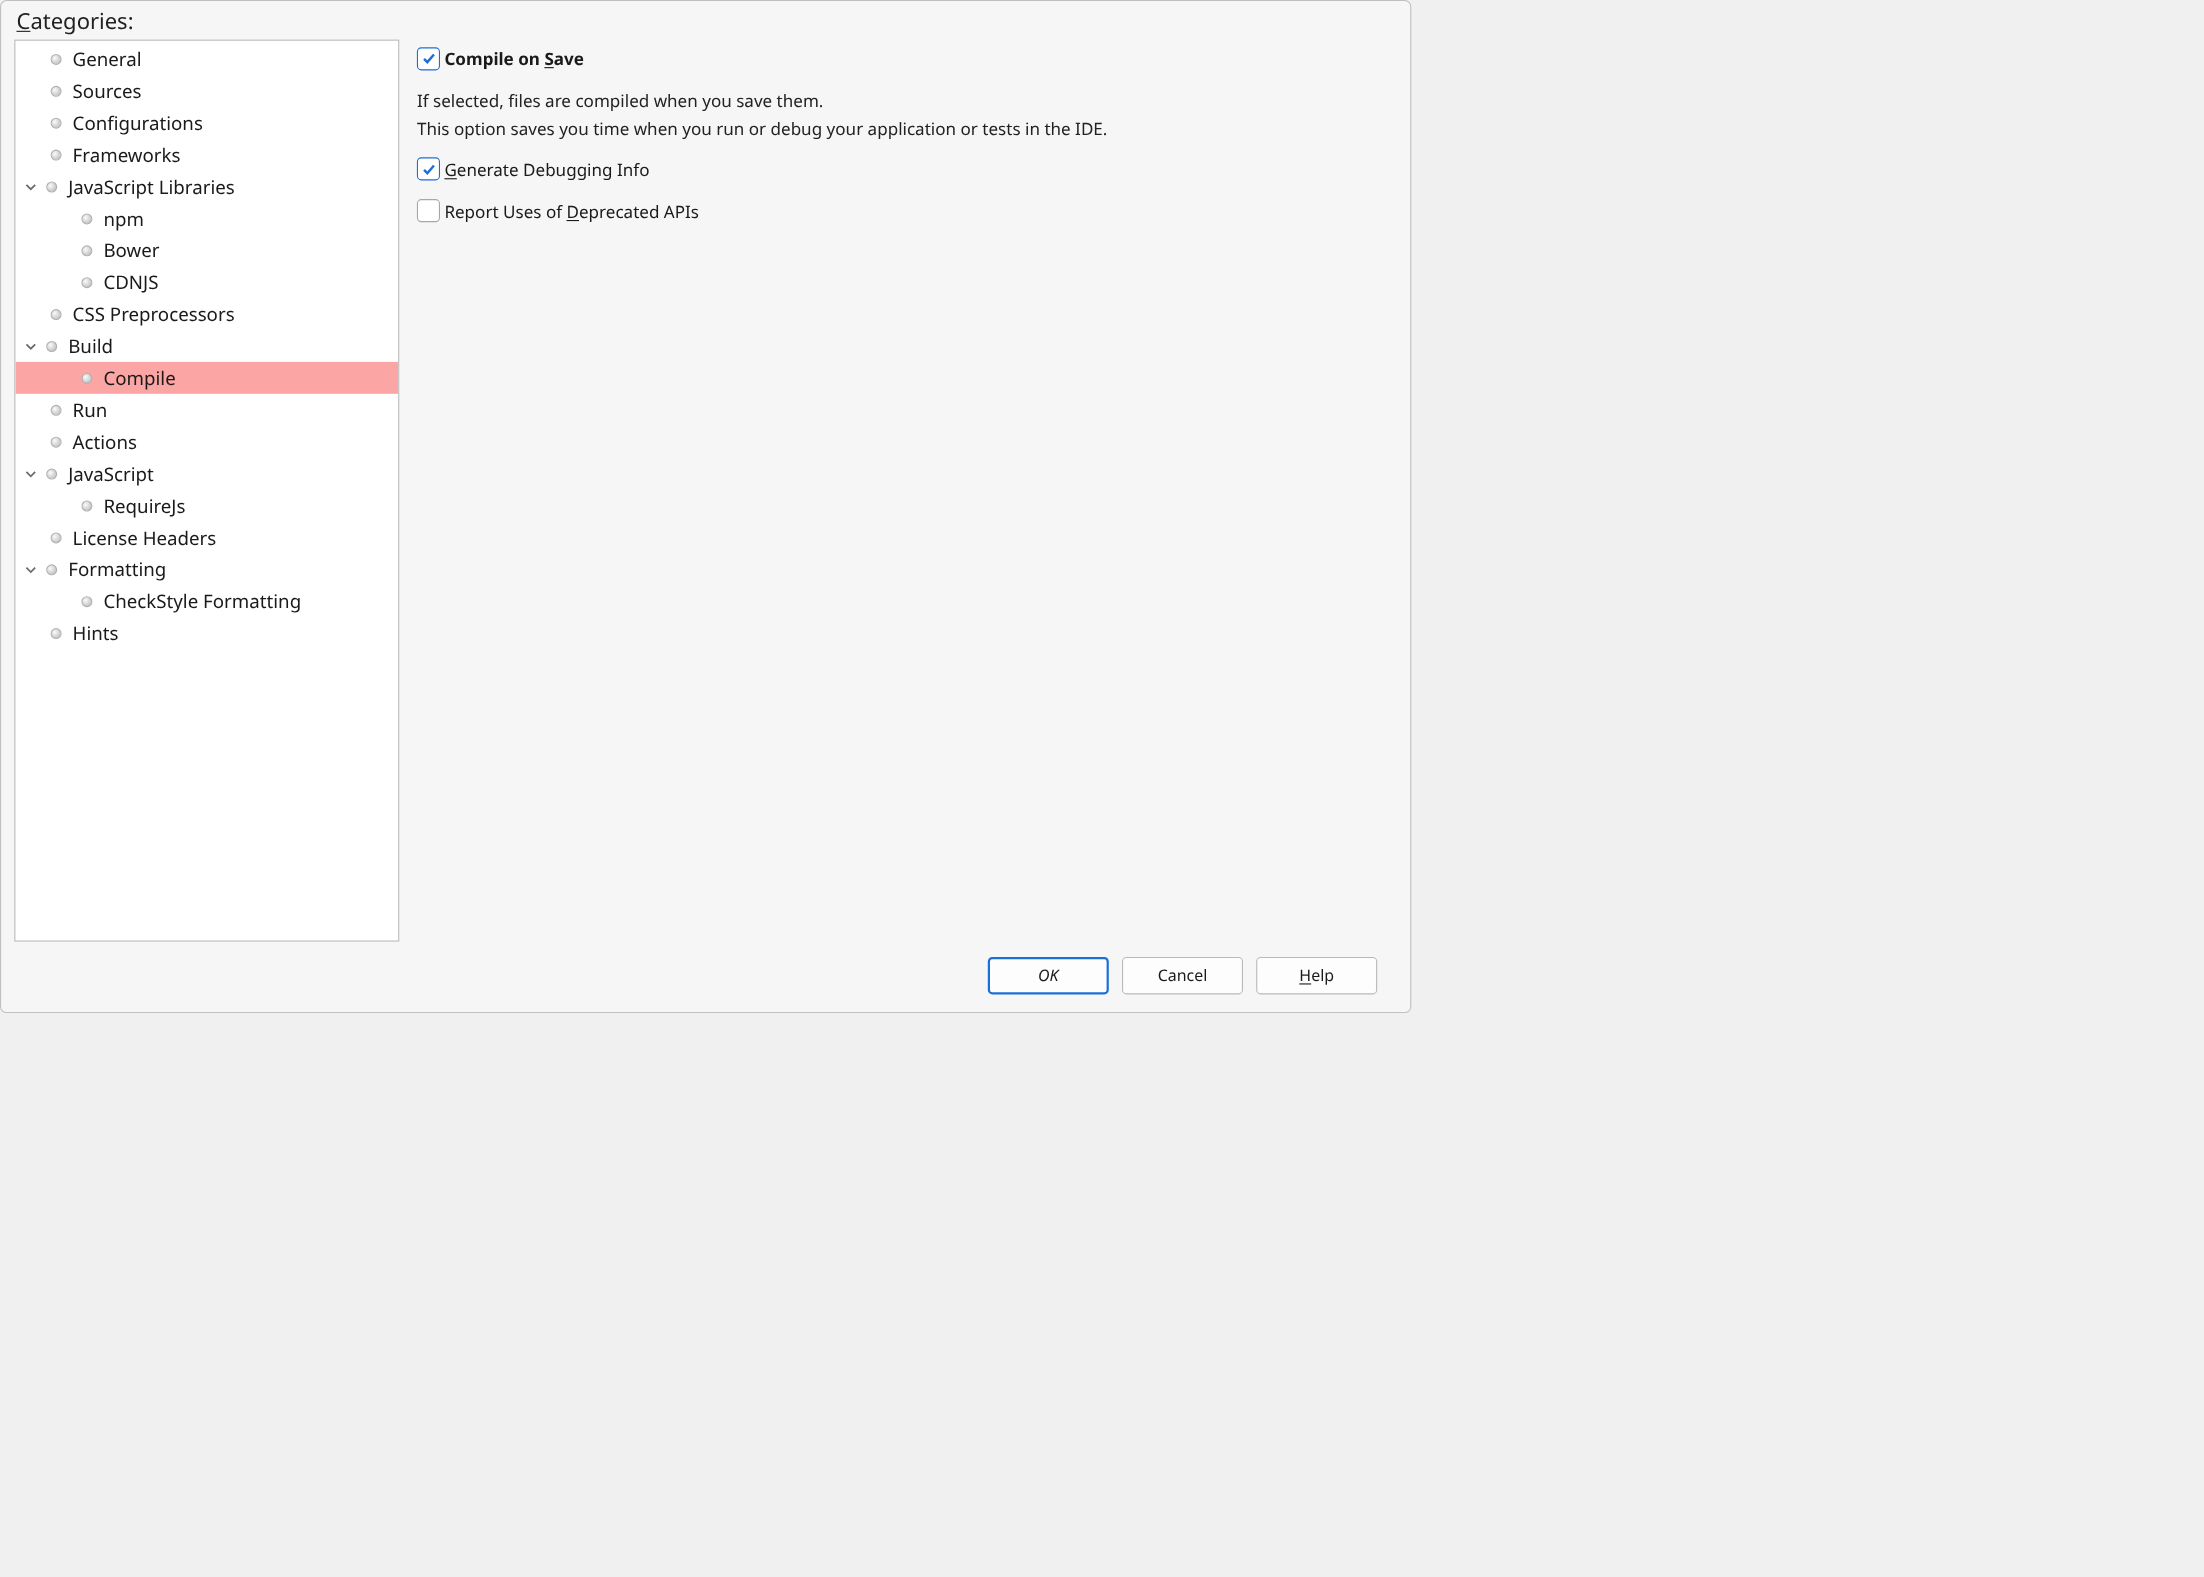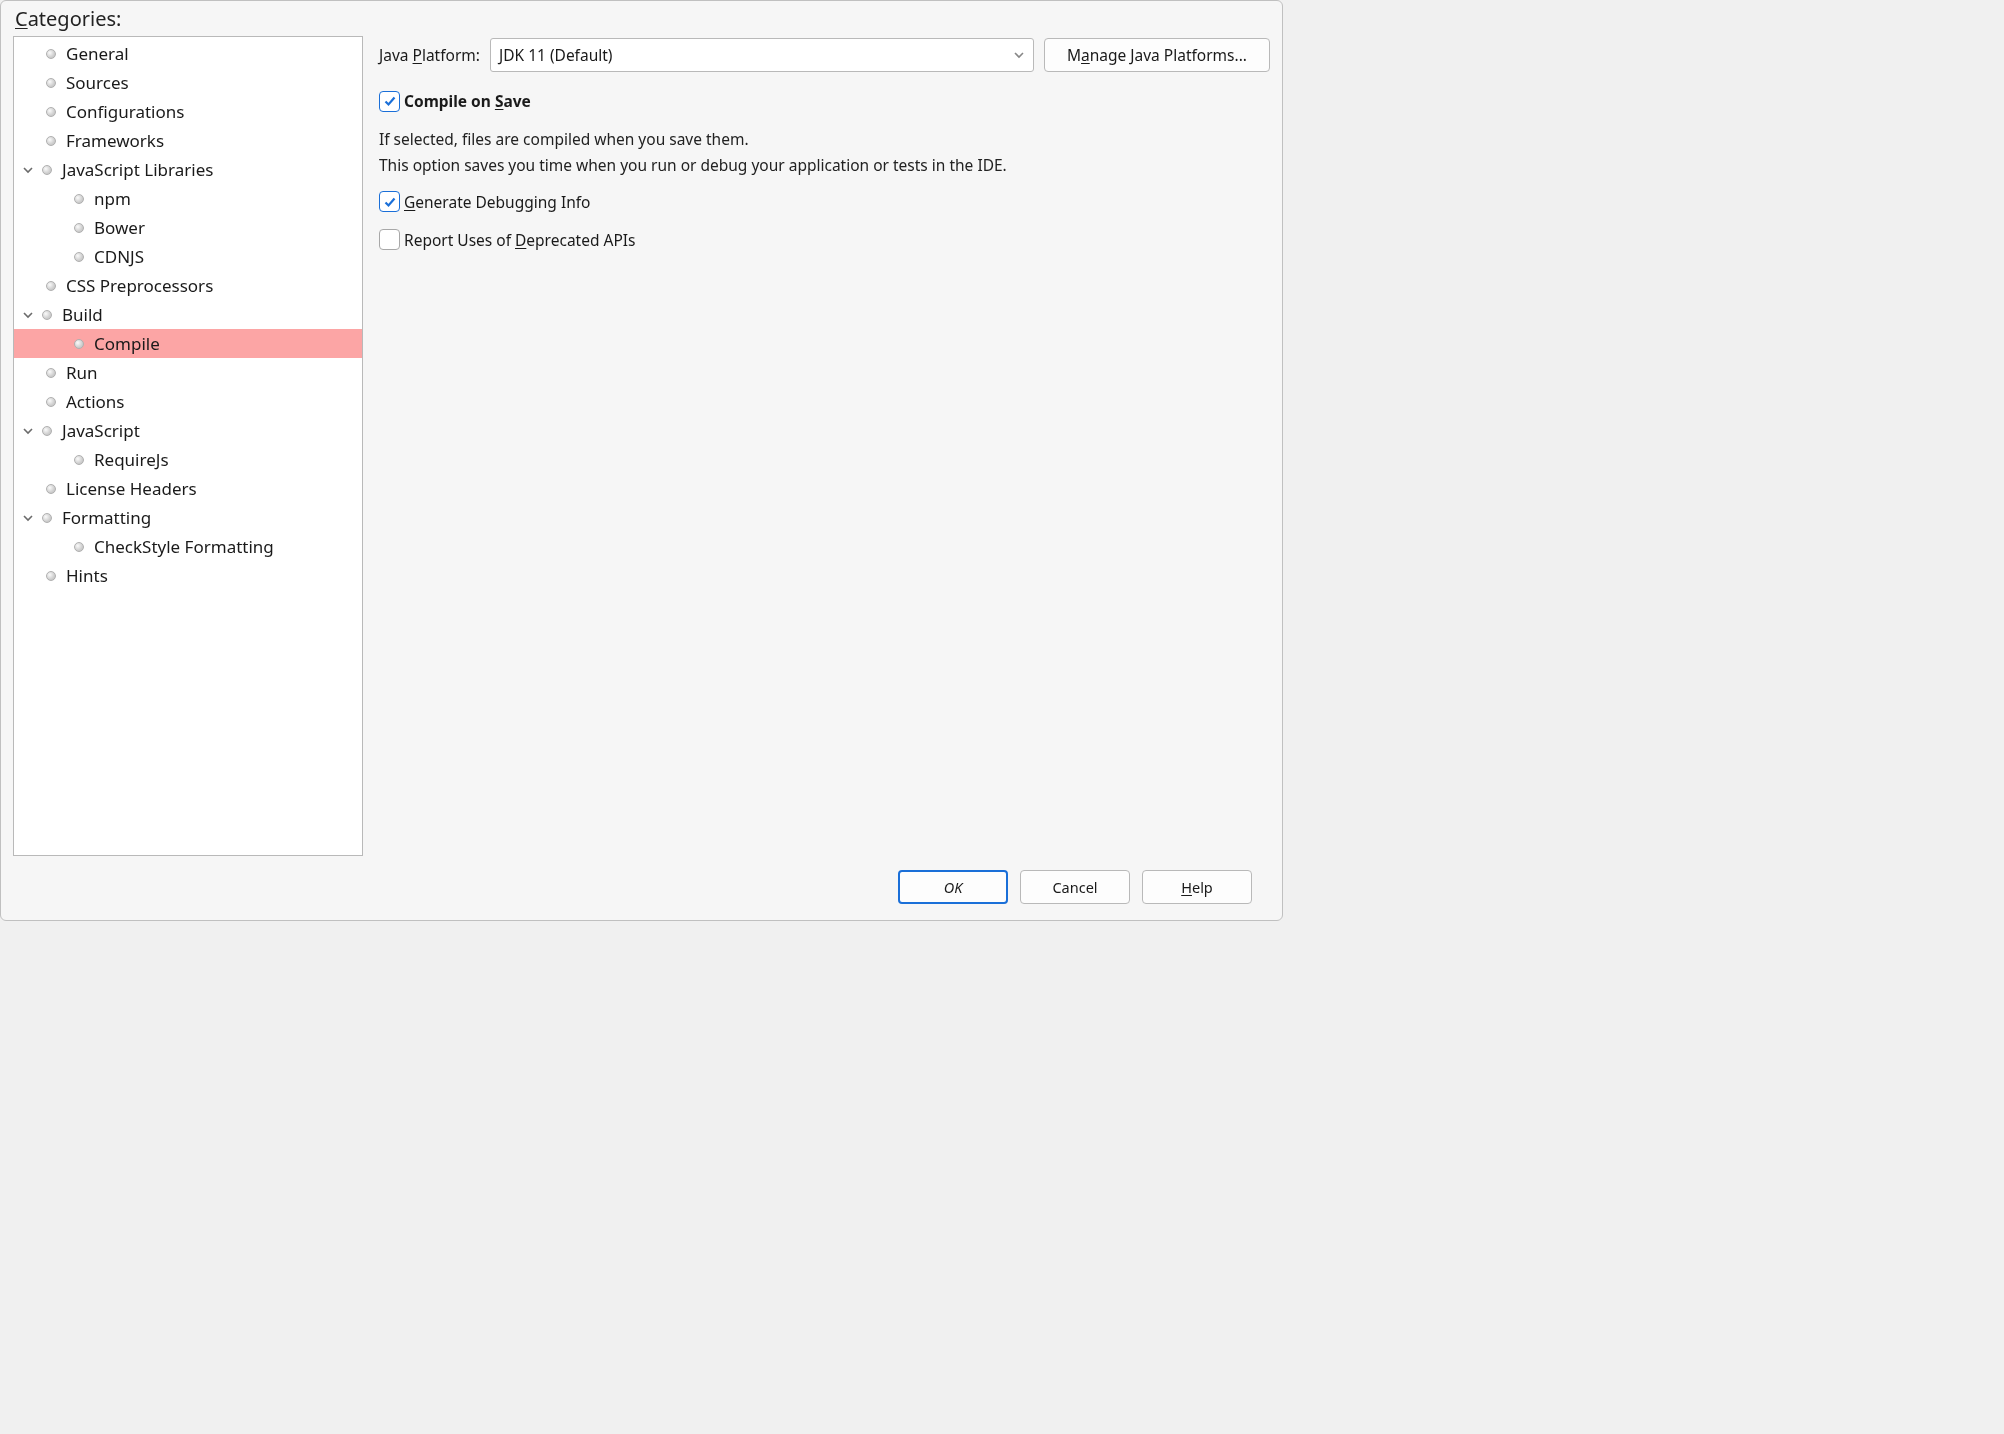--- a/index.html
+++ b/index.html
@@ -305,36 +305,20 @@
             </div>
 
           <div class="row child1">
               <span class="bullet"></span>
               <span class="label">Hints</span>
             </div>
         </div>
       </div>
 
       <div class="content-panel">
-        <div class="form-row">
-          <span class="lbl">
-            <span>Java </span><span class="u">P</span><span>latform:</span>
-          </span>
-          <div class="select">
-            <span>JDK 11 (Default)</span>
-            <span class="chev"><svg width="12" height="12" viewBox="0 0 12 12" stroke-width="1.6">
-                  <polyline points="2,4 6,8 10,4"></polyline>
-                </svg></span>
-          </div>
-          <div class="button">
-            <span>M</span>
-              <span class="u">a</span>
-              <span>nage Java Platforms...</span>
-          </div>
-        </div>
 
         <div class="checkbox-row">
           <div class="checkbox checked">
             <svg width="14" height="14" viewBox="0 0 14 14" stroke-width="2.2" fill="none">
                 <polyline points="2.5,7.5 5.5,10.5 11.5,3.5"></polyline>
               </svg>
           </div>
           <span class="bold">
             <span>Compile on </span><span class="u">S</span><span>ave</span>
           </span>

